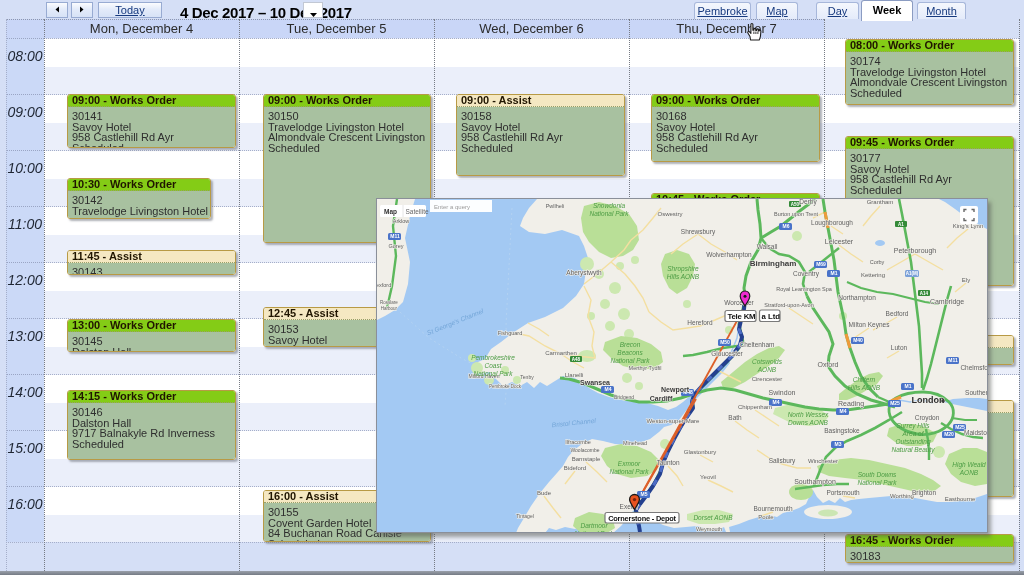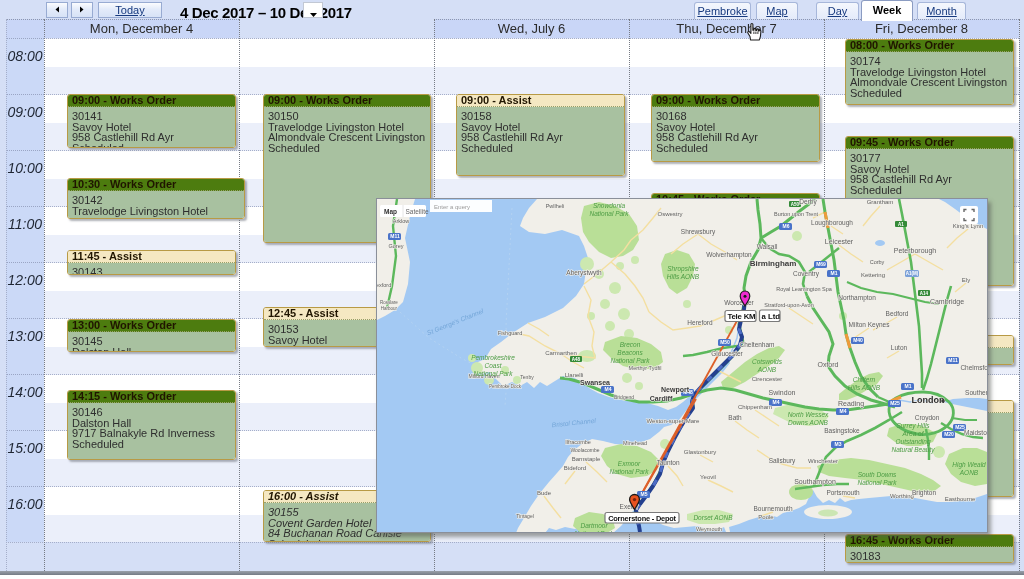--- a/index.html
+++ b/index.html
@@ -19,32 +19,32 @@
         font-size:14px;color:#1f2633;text-align:center;padding-top:9px;font-style:italic;}
   .vsep{border-left:1px dotted #767b84;width:1px;}
   .ev{border:1px solid #b89a45;border-radius:3px;overflow:hidden;
       box-shadow:2px 2px 2px rgba(110,115,125,.55);font-size:11px;}
   .ev .hd{display:block;height:11px;line-height:11px;font-weight:bold;
       padding-left:4px;color:#201500;border-bottom:1px dotted #97a06a;font-size:11px;
       white-space:nowrap;overflow:hidden;}
   .ev .bd{display:block;background:#a8c1a0;padding:4px 3px 8px 4px;
       line-height:10.5px;color:#2e2e2e;white-space:nowrap;position:absolute;
       top:12px;left:0;right:0;bottom:0;}
-  .wo .hd{background:#4d7c0f;}
+  .wo .hd{background:#84cc16;}
   .as .hd{background:#f5e8c2;}
 </style>
 </head>
 <body>
 <div id="app">
 
   <div class="hcell" style="left:6px;width:38px;"></div>
   <div class="hcell" style="left:44px;width:195px;">Mon, December 4</div>
-  <div class="hcell" style="left:434px;width:195px;">Wed, July 6</div>
+  <div class="hcell" style="left:239px;width:195px;">Tue, December 5</div>
+  <div class="hcell" style="left:434px;width:195px;">Wed, December 6</div>
   <div class="hcell" style="left:629px;width:195px;">Thu, December 7</div>
-  <div class="hcell" style="left:824px;width:195px;">Fri, December 8</div>
 
   <div class="trow" style="top:38px;">08:00</div>
   <div class="trow" style="top:94px;">09:00</div>
   <div class="trow" style="top:150px;">10:00</div>
   <div class="trow" style="top:206px;">11:00</div>
   <div class="trow" style="top:262px;">12:00</div>
   <div class="trow" style="top:318px;">13:00</div>
   <div class="trow" style="top:374px;">14:00</div>
   <div class="trow" style="top:430px;">15:00</div>
   <div class="trow" style="top:486px;">16:00</div>
@@ -84,21 +84,21 @@
   <div class="tab" style="left:694px;width:57px;"><u>Pembroke</u></div>
   <div class="tab" style="left:756px;width:42px;"><u>Map</u></div>
   <div class="tab" style="left:816px;width:43px;"><u>Day</u></div>
   <div class="tab" style="left:861px;width:52px;top:0;height:21px;background:#fff;color:#000;font-weight:bold;border:1px solid #8b9cc2;border-bottom:none;line-height:18px;">Week</div>
   <div class="tab" style="left:917px;width:49px;"><u>Month</u></div>
 
   <div class="ev wo" style="left:67px;top:94px;width:169px;height:54px;">
     <span class="hd">09:00 - Works Order</span>
     <span class="bd">30141<br>Savoy Hotel<br>958 Castlehill Rd Ayr<br>Scheduled</span>
   </div>
-  <div class="ev wo" style="left:67px;top:178px;width:178px;height:41px;">
+  <div class="ev wo" style="left:67px;top:178px;width:144px;height:41px;">
     <span class="hd">10:30 - Works Order</span>
     <span class="bd">30142<br>Travelodge Livingston Hotel</span>
   </div>
   <div class="ev as" style="left:67px;top:250px;width:169px;height:25px;">
     <span class="hd">11:45 - Assist</span>
     <span class="bd">30143<br>Savoy Hotel</span>
   </div>
   <div class="ev wo" style="left:67px;top:319px;width:169px;height:33px;">
     <span class="hd">13:00 - Works Order</span>
     <span class="bd">30145<br>Dalston Hall</span>
@@ -109,21 +109,21 @@
   </div>
 
   <div class="ev wo" style="left:263px;top:94px;width:168px;height:149px;">
     <span class="hd">09:00 - Works Order</span>
     <span class="bd">30150<br>Travelodge Livingston Hotel<br>Almondvale Crescent Livingston<br>Scheduled</span>
   </div>
   <div class="ev as" style="left:263px;top:307px;width:168px;height:40px;">
     <span class="hd">12:45 - Assist</span>
     <span class="bd">30153<br>Savoy Hotel</span>
   </div>
-  <div class="ev as" style="left:263px;top:490px;width:168px;height:52px;font-style:italic;">
+  <div class="ev as" style="left:263px;top:490px;width:168px;height:52px;">
     <span class="hd">16:00 - Assist</span>
     <span class="bd">30155<br>Covent Garden Hotel<br>84 Buchanan Road Carlisle<br>Scheduled</span>
   </div>
 
   <div class="ev as" style="left:456px;top:94px;width:169px;height:82px;">
     <span class="hd">09:00 - Assist</span>
     <span class="bd">30158<br>Savoy Hotel<br>958 Castlehill Rd Ayr<br>Scheduled</span>
   </div>
 
   <div class="ev wo" style="left:651px;top:94px;width:169px;height:68px;">

